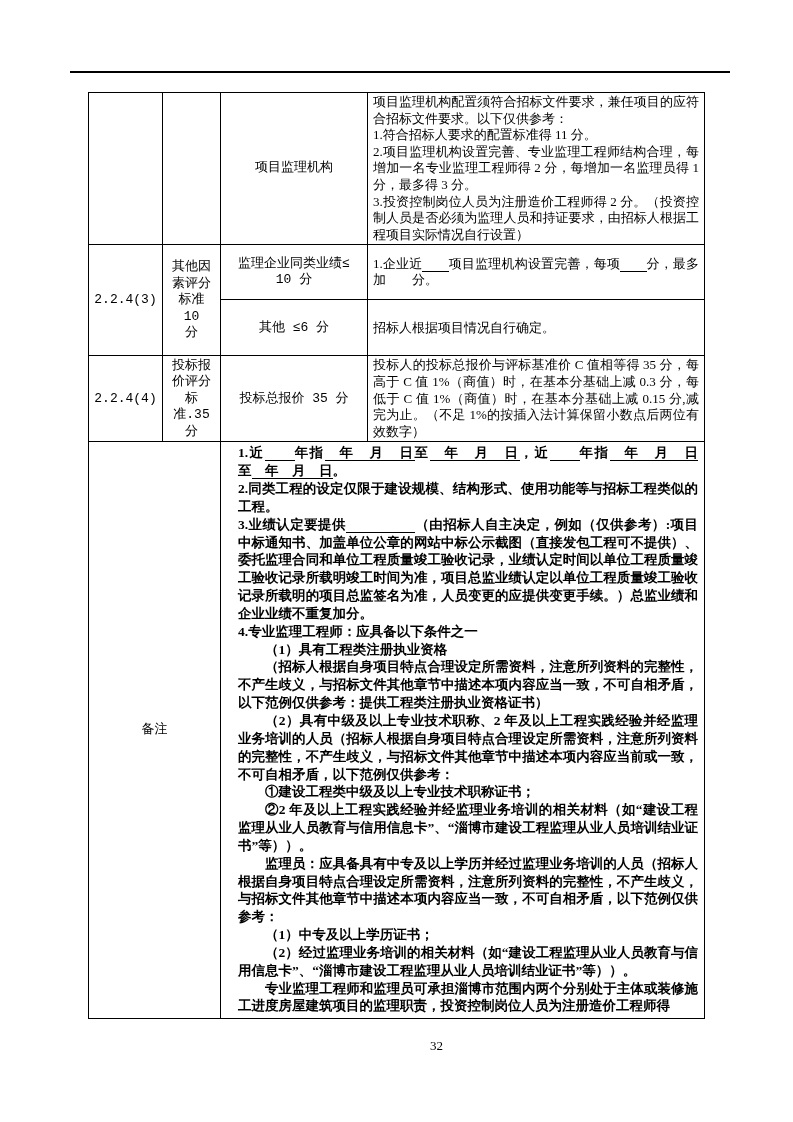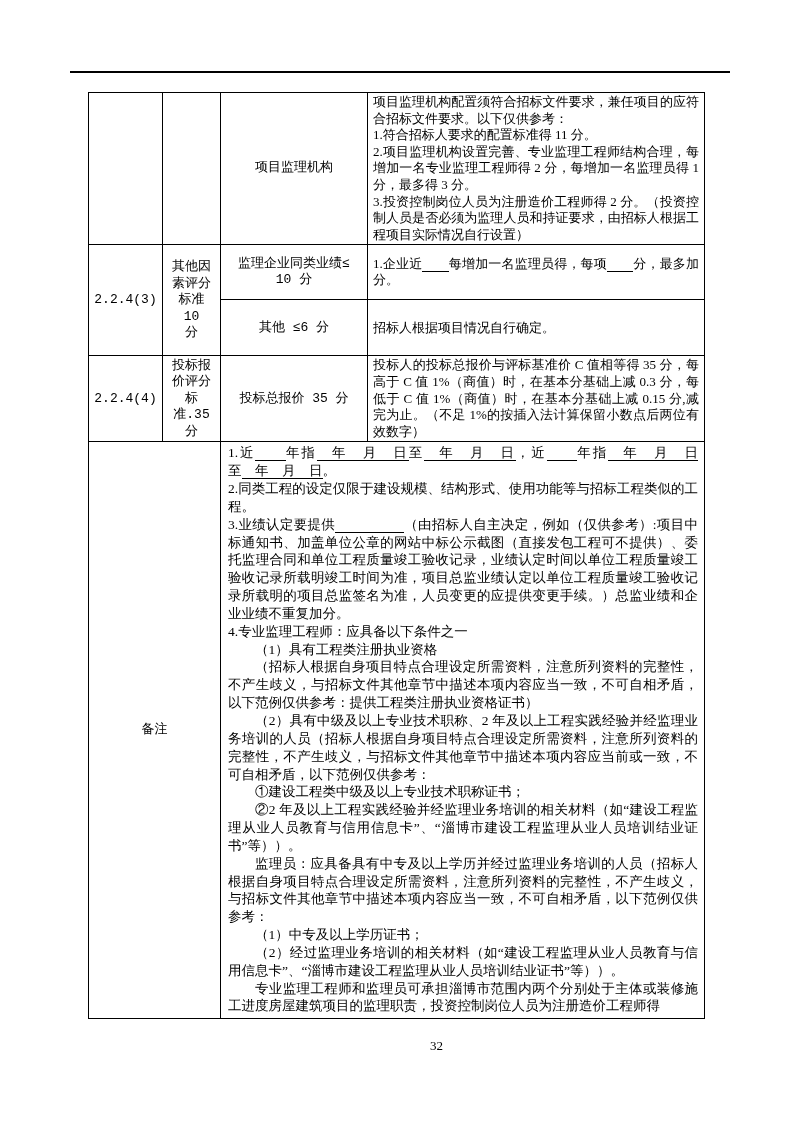--- a/index.html
+++ b/index.html
@@ -31,21 +31,21 @@
   tr.r1 { height:150px; }
   tr.r2 { height:55px; }
   tr.r3 { height:56px; }
   tr.r4 { height:80px; }
   tr.r5 { height:577px; }
   .c-center { text-align:center; white-space:pre-line; line-height:16.5px;font-family:Liberation Mono, monospace; }
   .v-top { vertical-align:top; }
   .para { margin:0; text-align:justify; line-height:16.6px; }
   .para.indent { text-indent:2em; }
   .blank { border-bottom:1px solid #000; white-space:pre; }
-  .remark-content { font-size:13.5px; padding:2px 6px 2px 7px; }
+  .remark-content { font-size:13.5px; padding:2px 6px 2px 17px;font-weight:bold; }
   .remark-content .para { line-height:17.85px; }
   .remark-label { font-size:13px;margin-left:34px; }
   .page-number {
     position:absolute; top:1038px; left:0; width:100%;
     text-align:center; font-size:13px;margin-left:40px;
   }
 </style>
 </head>
 <body>
 
@@ -74,21 +74,21 @@
 
       <tr class="r2">
         <td class="c-center" rowspan="2">2.2.4(3)</td>
         <td class="c-center" rowspan="2">其他因
 素评分
 标准 10
 分</td>
         <td class="c-center">监理企业同类业绩≤
 10 分</td>
         <td>
-            <p class="para"><span>1.企业近</span><span class="blank">　　</span><span>每增加一名监理员得，每项</span><span class="blank">　　</span><span>分，最多加</span><span>　　</span><span>分。</span></p>
+            <p class="para"><span>1.企业近</span><span class="blank">　　</span><span>项目监理机构设置完善，每项</span><span class="blank">　　</span><span>分，最多加</span><span>　　</span><span>分。</span></p>
           </td>
       </tr>
 
       <tr class="r3">
         <td class="c-center">其他 ≤6 分</td>
         <td>
             <p class="para"><span>招标人根据项目情况自行确定。</span></p>
           </td>
       </tr>
 

